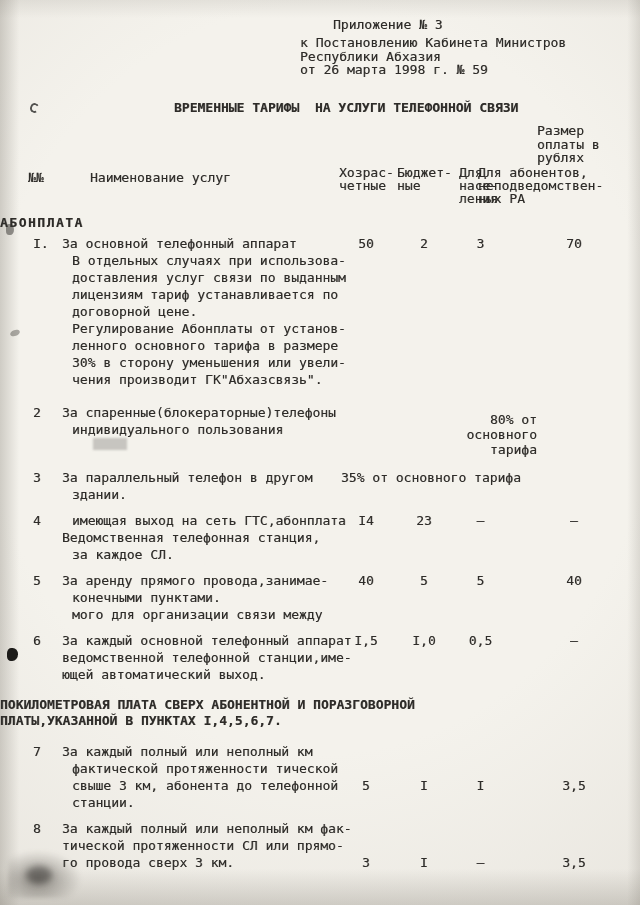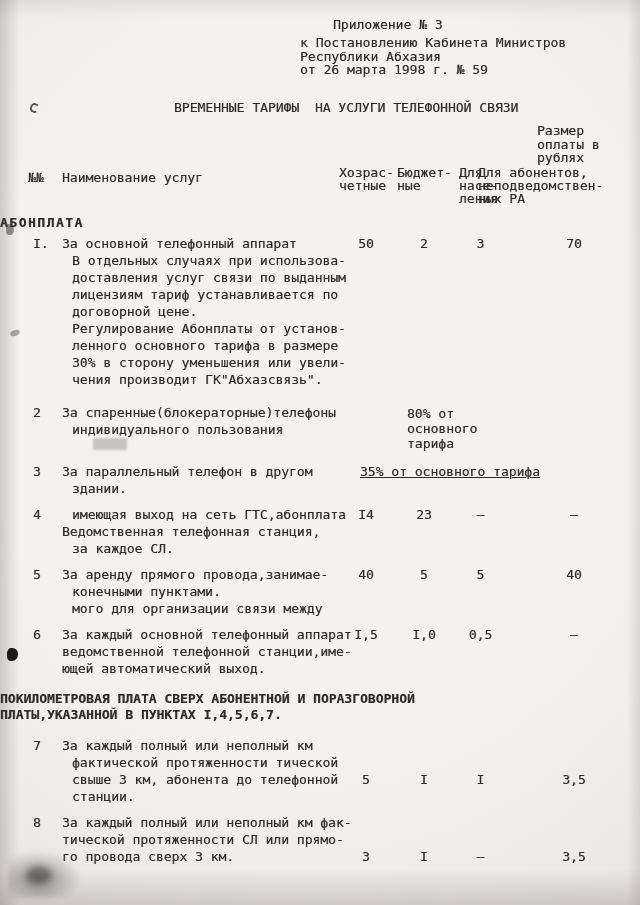--- a/index.html
+++ b/index.html
@@ -18,31 +18,31 @@
       linear-gradient(270deg, rgba(110,105,95,0.18) 0, rgba(110,105,95,0) 2%),
       linear-gradient(0deg, rgba(110,105,95,0.25) 0, rgba(110,105,95,0) 4%),
       linear-gradient(180deg, rgba(110,105,95,0.12) 0, rgba(110,105,95,0) 2%),
       radial-gradient(ellipse 95% 75% at 50% 42%, #f4f2ec 55%, #e8e5de 100%);
     background-color:#efede6;
   }
   .pre { white-space:pre; }
 
   .appendix   { position:absolute; left:333px; top:16px; }
   .resolution { position:absolute; left:300px; top:36px; line-height:13.5px; }
-  .doc-title  { position:absolute; left:174px; top:99px; font-weight:normal;text-align:right; }
+  .doc-title  { position:absolute; left:174px; top:99px; font-weight:bold;text-align:right; }
   .unit-note  { position:absolute; left:537px; top:124px; line-height:13.5px; }
 
   .col-headers {
     position:absolute; left:0; top:166px; width:640px;
     display:grid; grid-template-columns:34px 275px 58px 58px 55px 1fr;
     padding-left:28px; line-height:13px;
   }
   .ch, .ch-num, .ch-name { white-space:pre; }
   .ch-num  { padding-top:5px; }
-  .ch-name { padding-top:5px; }
+  .ch-name { padding-top:5px;margin-left:28px; }
   .ch.c1 { padding-left:2px; }
   .ch.c2 { padding-left:2px; }
   .ch.c3 { padding-left:6px; }
   .ch.c4 { margin-left:-30px; }
 
   .table-body { position:absolute; left:0; top:202px; width:640px; }
 
   .section-heading { font-weight:bold; }
   .section-heading.sec-0 { width:540px; text-align:left; letter-spacing:1.5px; margin:12px 0 4px; }
   .section-heading.sec-1 { width:626px; text-align:left; line-height:16px; margin:14px 0 14px; }
@@ -53,22 +53,22 @@
   }
   .table-body > :nth-child(2) { margin-bottom:16px; } 
   .table-body > :nth-child(3) { margin-bottom:12px; }
   .row-num { padding-left:5px; }
   .row-text .line { white-space:pre; height:17px; }
   .row-text .line.cont { padding-left:10px; }
   .row-text.noindent .line.cont { padding-left:0; }
 
   .vals { display:grid; grid-template-columns:58px 58px 55px 1fr; align-content:start; }
   .vcell { text-align:center; }
-  .span-value { grid-column:1 / -1; width:130px; margin-left:70px; text-align:left; line-height:15px; padding-top:2px; }
-  .inline-value { grid-column:1 / -1; margin-left:23px; white-space:pre;text-decoration:underline; }
+  .span-value { grid-column:1 / -1; width:130px; margin-left:70px; text-align:right; line-height:15px; padding-top:2px;margin-top:6px; }
+  .inline-value { grid-column:1 / -1; margin-left:4px; white-space:pre; }
 
   
   .artifact { position:absolute; }
   .a1 { left:30px;  top:103px; width:9px;  height:10px; border:2.5px solid rgba(42,42,40,0.8); border-right-color:transparent; border-radius:50%; transform:rotate(15deg); }
   .a2 { left:6px;   top:224px; width:8px;  height:11px; background:rgba(50,48,44,0.5); border-radius:40% 60% 55% 45%; }
   .a3 { left:10px;  top:330px; width:10px; height:6px;  background:rgba(60,58,52,0.4); border-radius:50%; transform:rotate(-20deg); }
   .a4 { left:7px;   top:648px; width:11px; height:13px; background:#1c1b19; border-radius:45% 55% 60% 40%; }
   .a5 { left:8px;   top:850px; width:74px; height:48px; background:radial-gradient(ellipse at 40% 60%, rgba(70,66,60,0.55), rgba(70,66,60,0) 70%); filter:blur(2px); }
   .a6 { left:26px;  top:866px; width:26px; height:18px; background:rgba(45,43,40,0.45); border-radius:50%; filter:blur(3px); }
   .a7 { left:93px;  top:438px; width:34px; height:12px; background:rgba(40,38,35,0.22); filter:blur(1px); }

